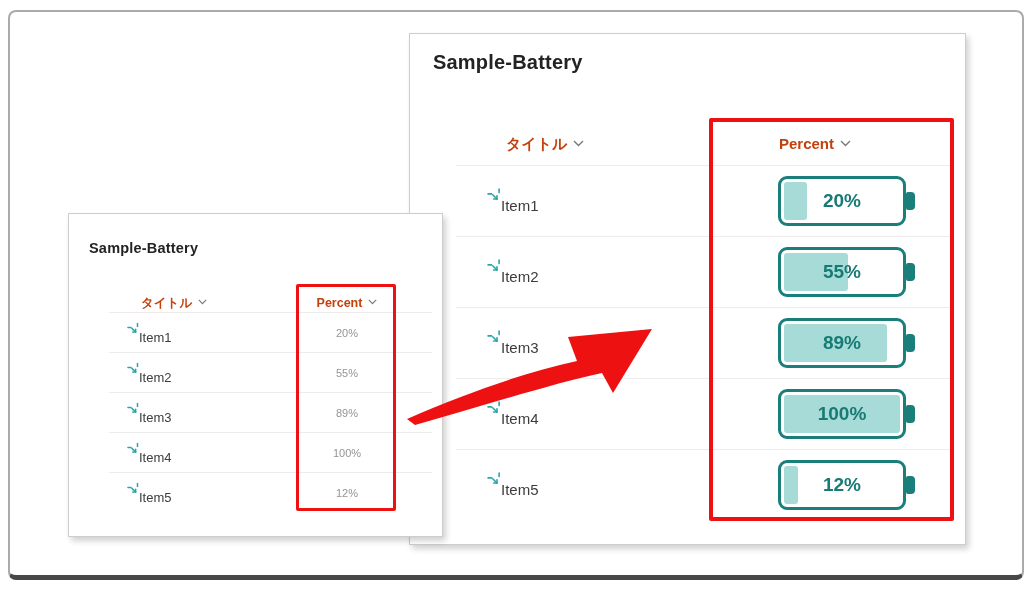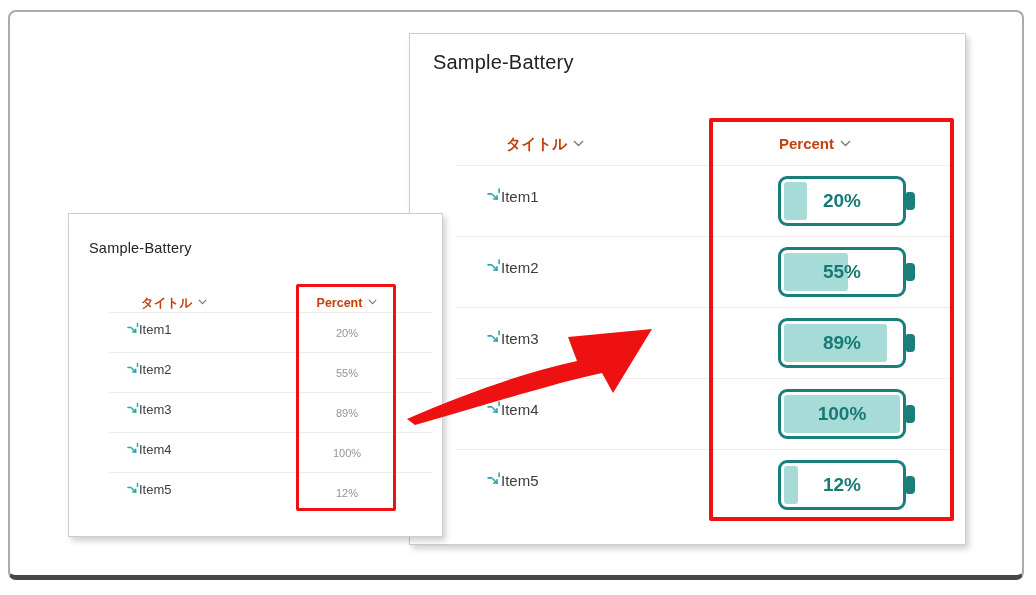--- a/index.html
+++ b/index.html
@@ -19,41 +19,41 @@
   }
   .panel{
     position:absolute;background:#ffffff;
     border:1px solid #cfcdcb;
     box-shadow:3px 4px 6px rgba(0,0,0,0.18);
     box-sizing:border-box;
   }
   .right-panel{left:409px;top:33px;width:557px;height:512px;}
   .left-panel{left:68px;top:213px;width:375px;height:324px;}
 
-  .panel-title{position:absolute;font-weight:400;color:#242322;letter-spacing:0.2px;}
+  .panel-title{position:absolute;font-weight:700;color:#242322;letter-spacing:0.2px;}
   .right-panel .panel-title{left:23px;top:17px;font-size:20px;}
   .left-panel .panel-title{left:20px;top:26px;font-size:14.5px;}
 
   .col-header{position:absolute;font-weight:700;color:#c2410c;white-space:nowrap;cursor:pointer;}
   .right-panel .col-header{font-size:15px;top:99px;}
   .right-panel .col-header.title-col{left:96px;}
   .right-panel .col-header.percent-col{left:330px;width:150px;text-align:center;}
   .left-panel .col-header{font-size:12.5px;top:80px;}
   .left-panel .col-header.title-col{left:72px;}
   .left-panel .col-header.percent-col{left:217px;width:122px;text-align:center;}
   .chev{display:inline-block;margin-left:6px;vertical-align:2px;}
 
   .rows{position:absolute;left:0;right:0;}
   .right-panel .rows{top:131px;}
   .left-panel .rows{top:98px;}
   .row{position:relative;border-top:1px solid #efedeb;}
   .right-panel .row{height:70px;margin:0 12px 0 46px;}
   .left-panel .row{height:39px;margin:0 10px 0 40px;}
 
-  .item-cell{position:absolute;top:50%;transform:translateY(-50%);display:flex;align-items:flex-start;cursor:pointer;}
+  .item-cell{position:absolute;top:50%;transform:translateY(-50%);display:flex;align-items:flex-end;cursor:pointer;}
   .right-panel .item-cell{left:31px;}
   .left-panel .item-cell{left:18px;}
   .sparkle{display:inline-block;margin-right:-1px;margin-bottom:7px;}
   .left-panel .sparkle{margin-bottom:5px;}
   .item-label{color:#3d3c3b;}
   .right-panel .item-label{font-size:15px;}
   .left-panel .item-label{font-size:13px;}
 
   .pct-cell{position:absolute;left:177px;width:122px;top:50%;transform:translateY(-50%);
     text-align:center;color:#969492;font-size:11px;}

